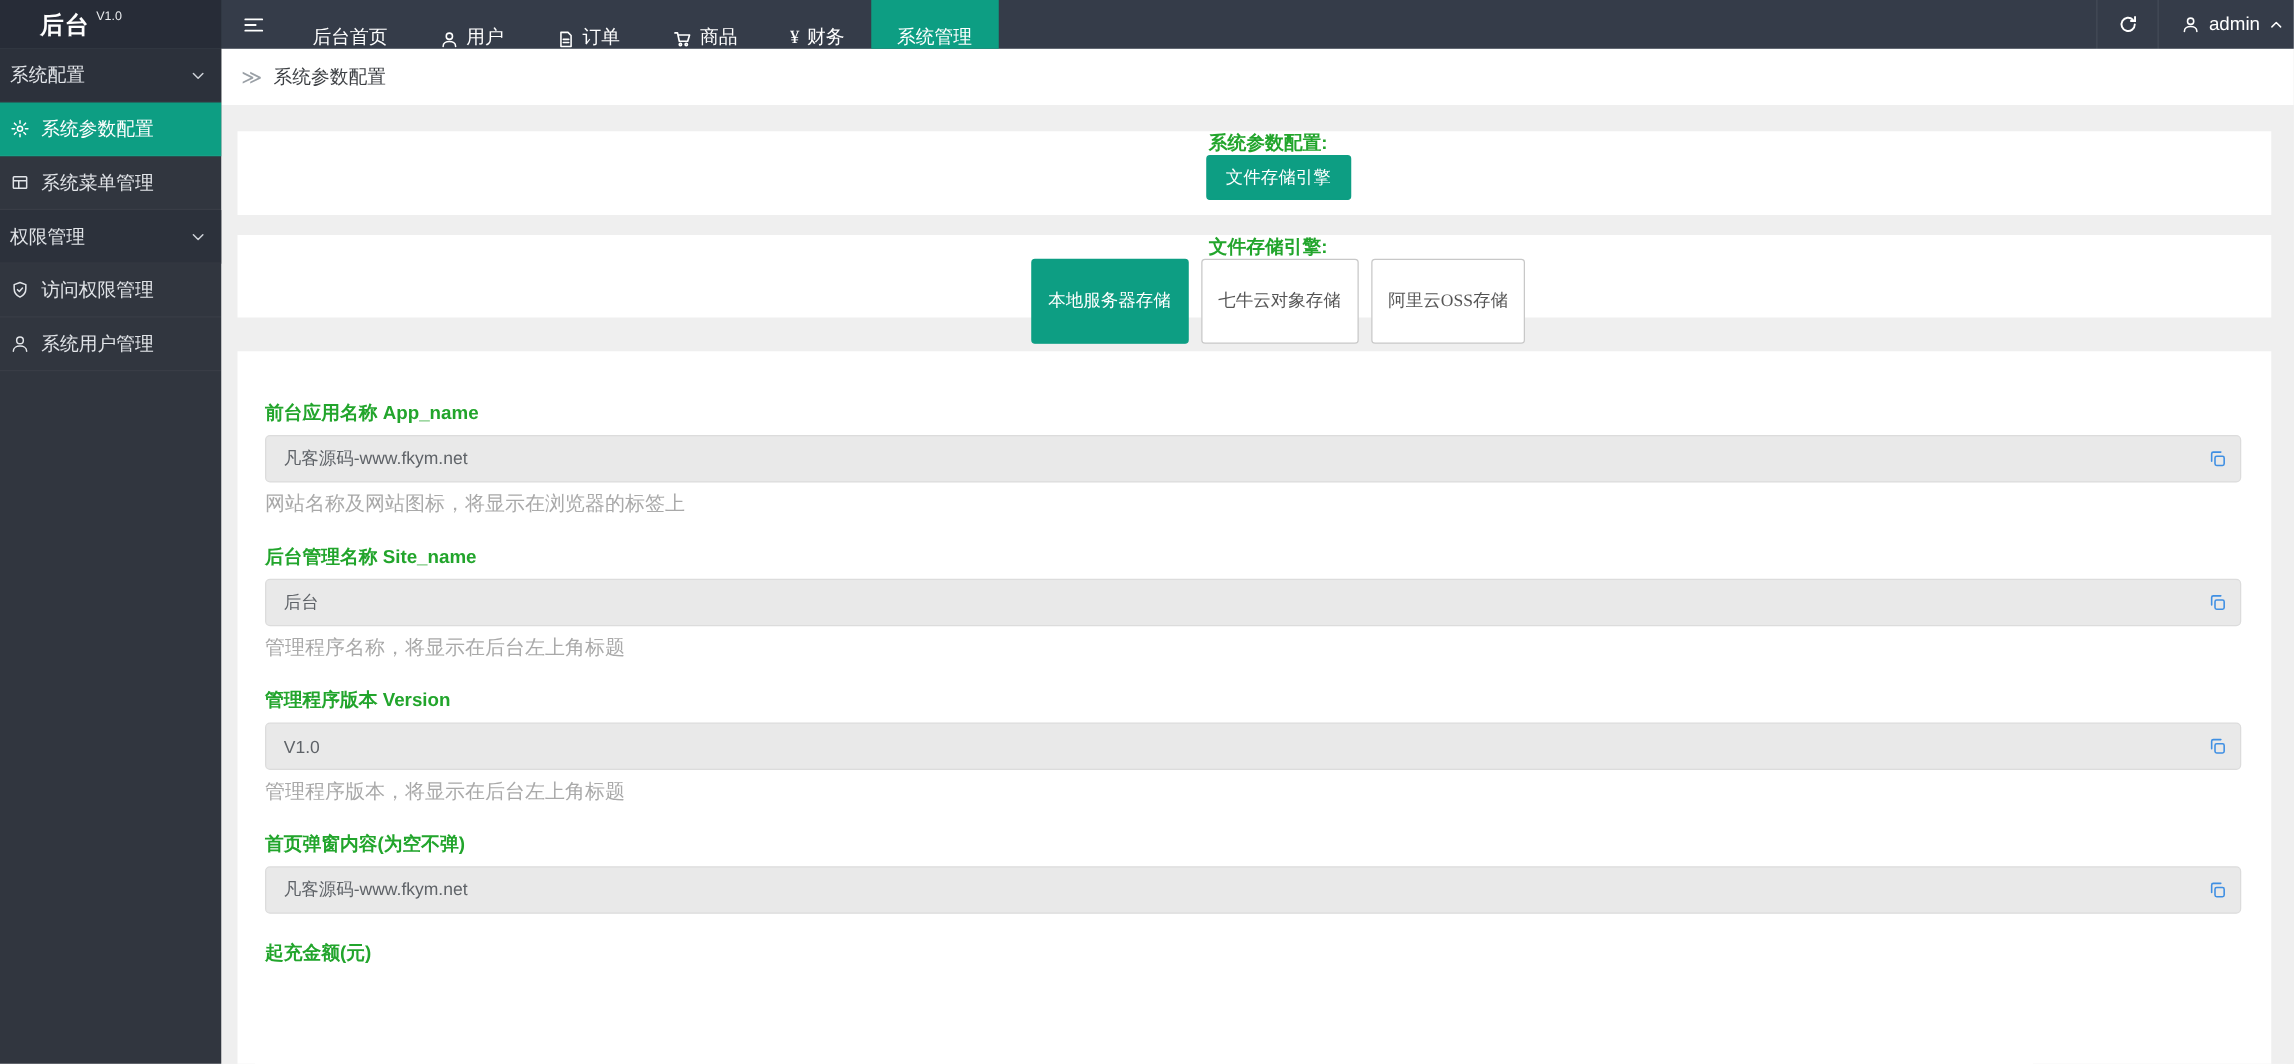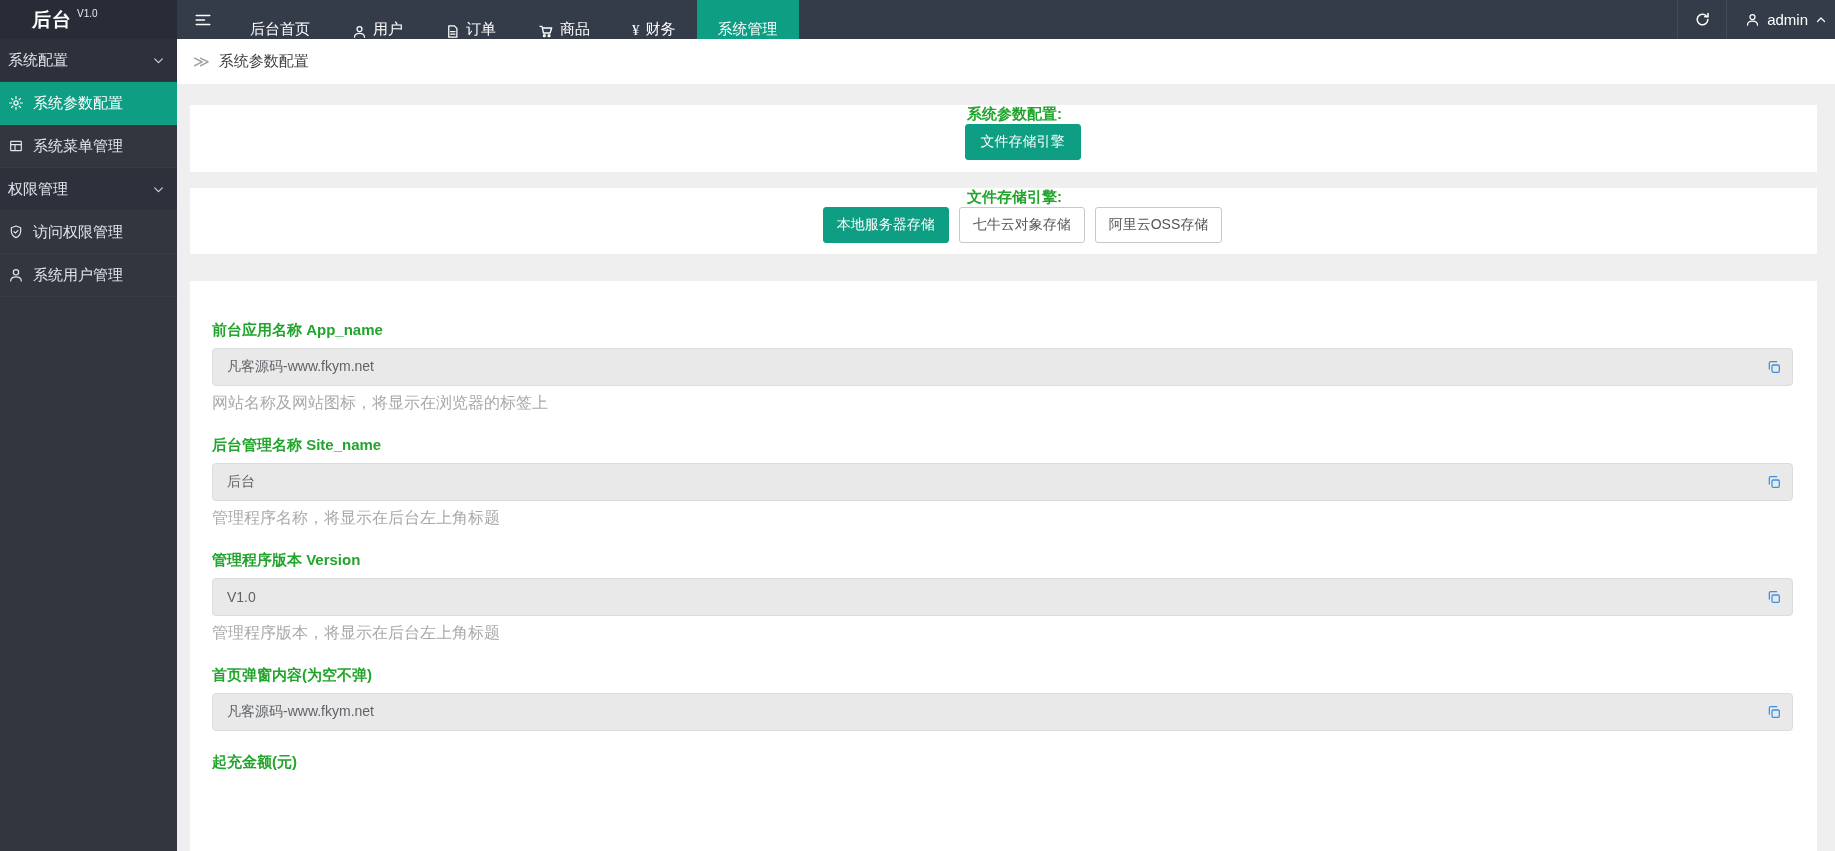--- a/index.html
+++ b/index.html
@@ -46,21 +46,21 @@
   .panel-row { display:flex; align-items:center; padding-left:22px; }
   .panel1 { height:67px; margin-bottom:16px; }
   .panel2 { height:66px; margin-bottom:27px; }
   .panel3 { padding:40px 24px 30px 22px; min-height:600px; }
   .inline-label { color:#22a52c; font-weight:bold; font-size:15px; white-space:nowrap; }
   .btn-primary { background:#0d9e83; color:#fff; border:1px solid #0d9e83; font-size:14px;
     padding:8px 15px; border-radius:3px; margin-left:16px; cursor:pointer;
     font-family:inherit; white-space:nowrap; }
   .storage-btns { display:flex; gap:10px; margin-left:16px; }
   .storage-btn { background:#fff; border:1px solid #c8c8c8; color:#555; font-size:14px;
-    padding:8px 13px; border-radius:3px; cursor:pointer; font-family:Liberation Sans, sans-serif; white-space:nowrap; }
+    padding:24px 13px; border-radius:3px; cursor:pointer; font-family:Liberation Serif, serif; white-space:nowrap; }
   .storage-btn.active { background:#0d9e83; border-color:#0d9e83; color:#fff; }
 
   .field { margin-bottom:22px; }
   .field-label { color:#22a52c; font-weight:bold; font-size:15px; margin-bottom:8px; }
   .input-wrap { position:relative; }
   .text-input { width:100%; height:38px; background:#e9e9e9; border:1px solid #dcdcdc;
     border-radius:4px; padding:0 44px 0 14px; font-size:14px; color:#5f6368;
     font-family:inherit; }
   .copy-btn { position:absolute; right:9px; top:50%; transform:translateY(-50%);
     color:#3f8fe3; background:none; border:none; cursor:pointer; display:flex; padding:2px; }

